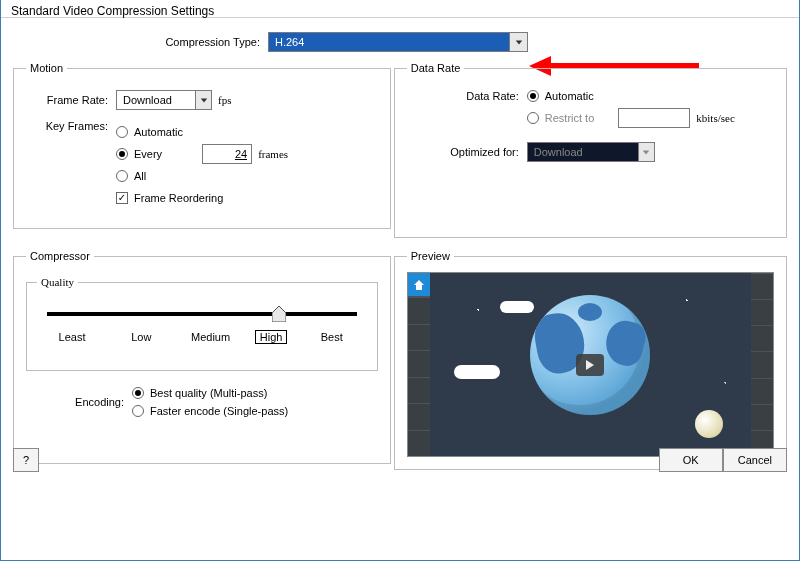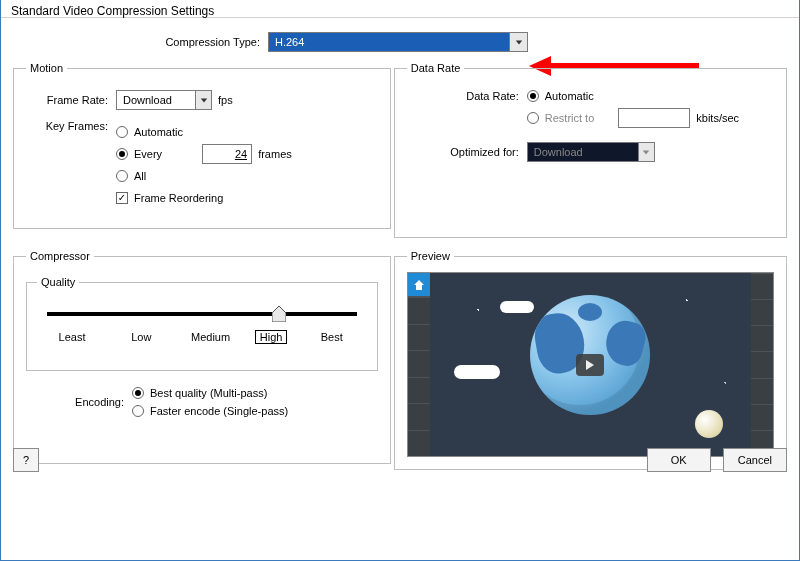--- a/index.html
+++ b/index.html
@@ -128,21 +128,21 @@
     display: inline-flex; align-items: center; justify-content: center;
     margin-right: 6px; background: #fff; cursor: pointer;
   }
   .checkbox.checked::after {
     content: "✓"; font-size: 10px; line-height: 10px; color: #000;
   }
   .txtinput {
     height: 20px; border: 1px solid #7a7a7a; background: #fff;
     padding: 0 4px; font-size: 11px; outline: none; text-decoration: underline;
   }
-  .unit { margin-left: 6px; }
+  .unit { margin-left: 6px; font-family: Liberation Serif, serif; }
   
   .slider-wrap { margin: 16px 10px 4px 10px; position: relative; }
   .slider-track {
     height: 4px; background: #000; position: relative;
     border-radius: 0;
   }
   .slider-thumb {
     position: absolute; top: -6px;
     width: 14px; height: 16px;
     transform: translateX(-50%);
@@ -236,29 +236,29 @@
   .btn {
     height: 24px;
     border: 1px solid #8a8a8a;
     background: #f4f4f4;
     padding: 0 14px;
     font-size: 11px;
     cursor: pointer;
     display: inline-flex; align-items: center; justify-content: center;
   }
   .btn.sq { width: 26px; padding: 0; }
-  .right-btns { display: flex; gap: 12px; }
+  .right-btns { display: flex; }
   .gb-top { margin-bottom: 12px; }
   .inner-group {
     border: 1px solid #bdbdbd;
     margin: 4px 0 8px 0;
     padding: 8px 10px 22px 10px;
     position: relative;
   }
-  .inner-group > legend { padding: 0 4px; background:#fff; }
+  .inner-group > legend { padding: 0 4px; background:#fff;font-family:Liberation Serif, serif; }
   .opt-disabled { color: #888; }
   .select.disabled { color: #888; background: #0f172a; }
 </style>
 </head>
 <body>
 
 <div class="window">
   <div class="titlebar">Standard Video Compression Settings</div>
 
   <div class="content">

